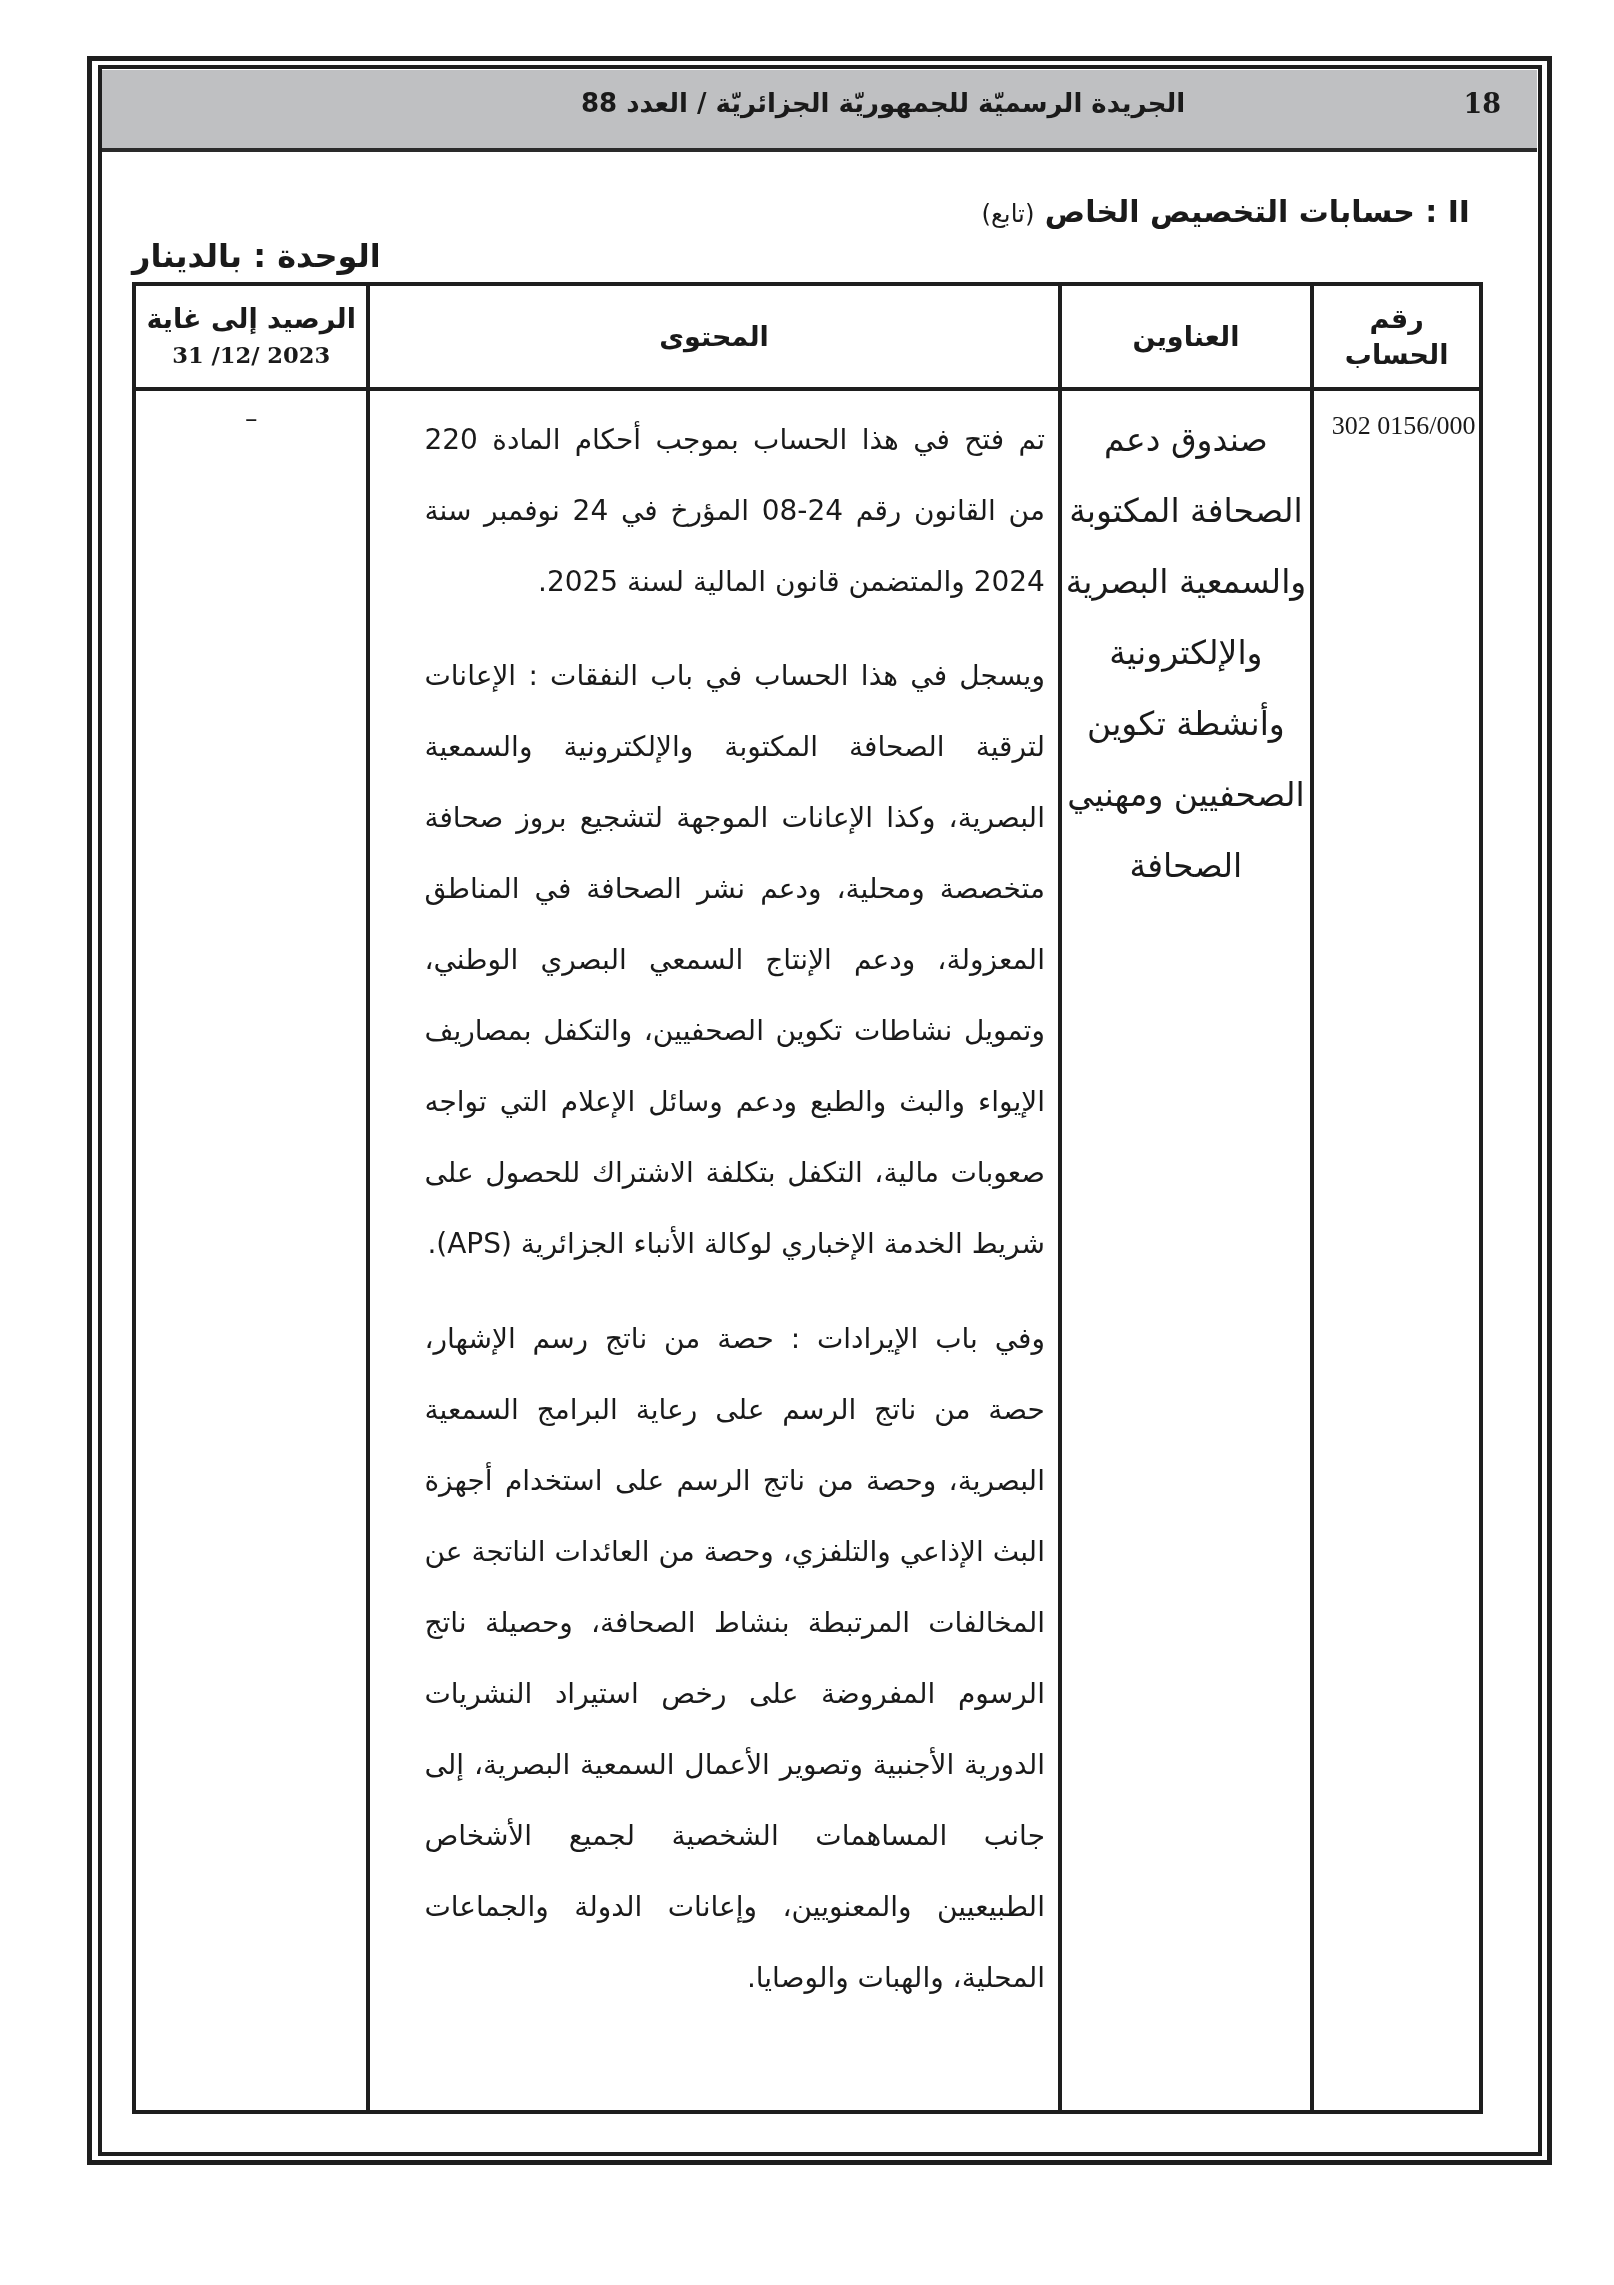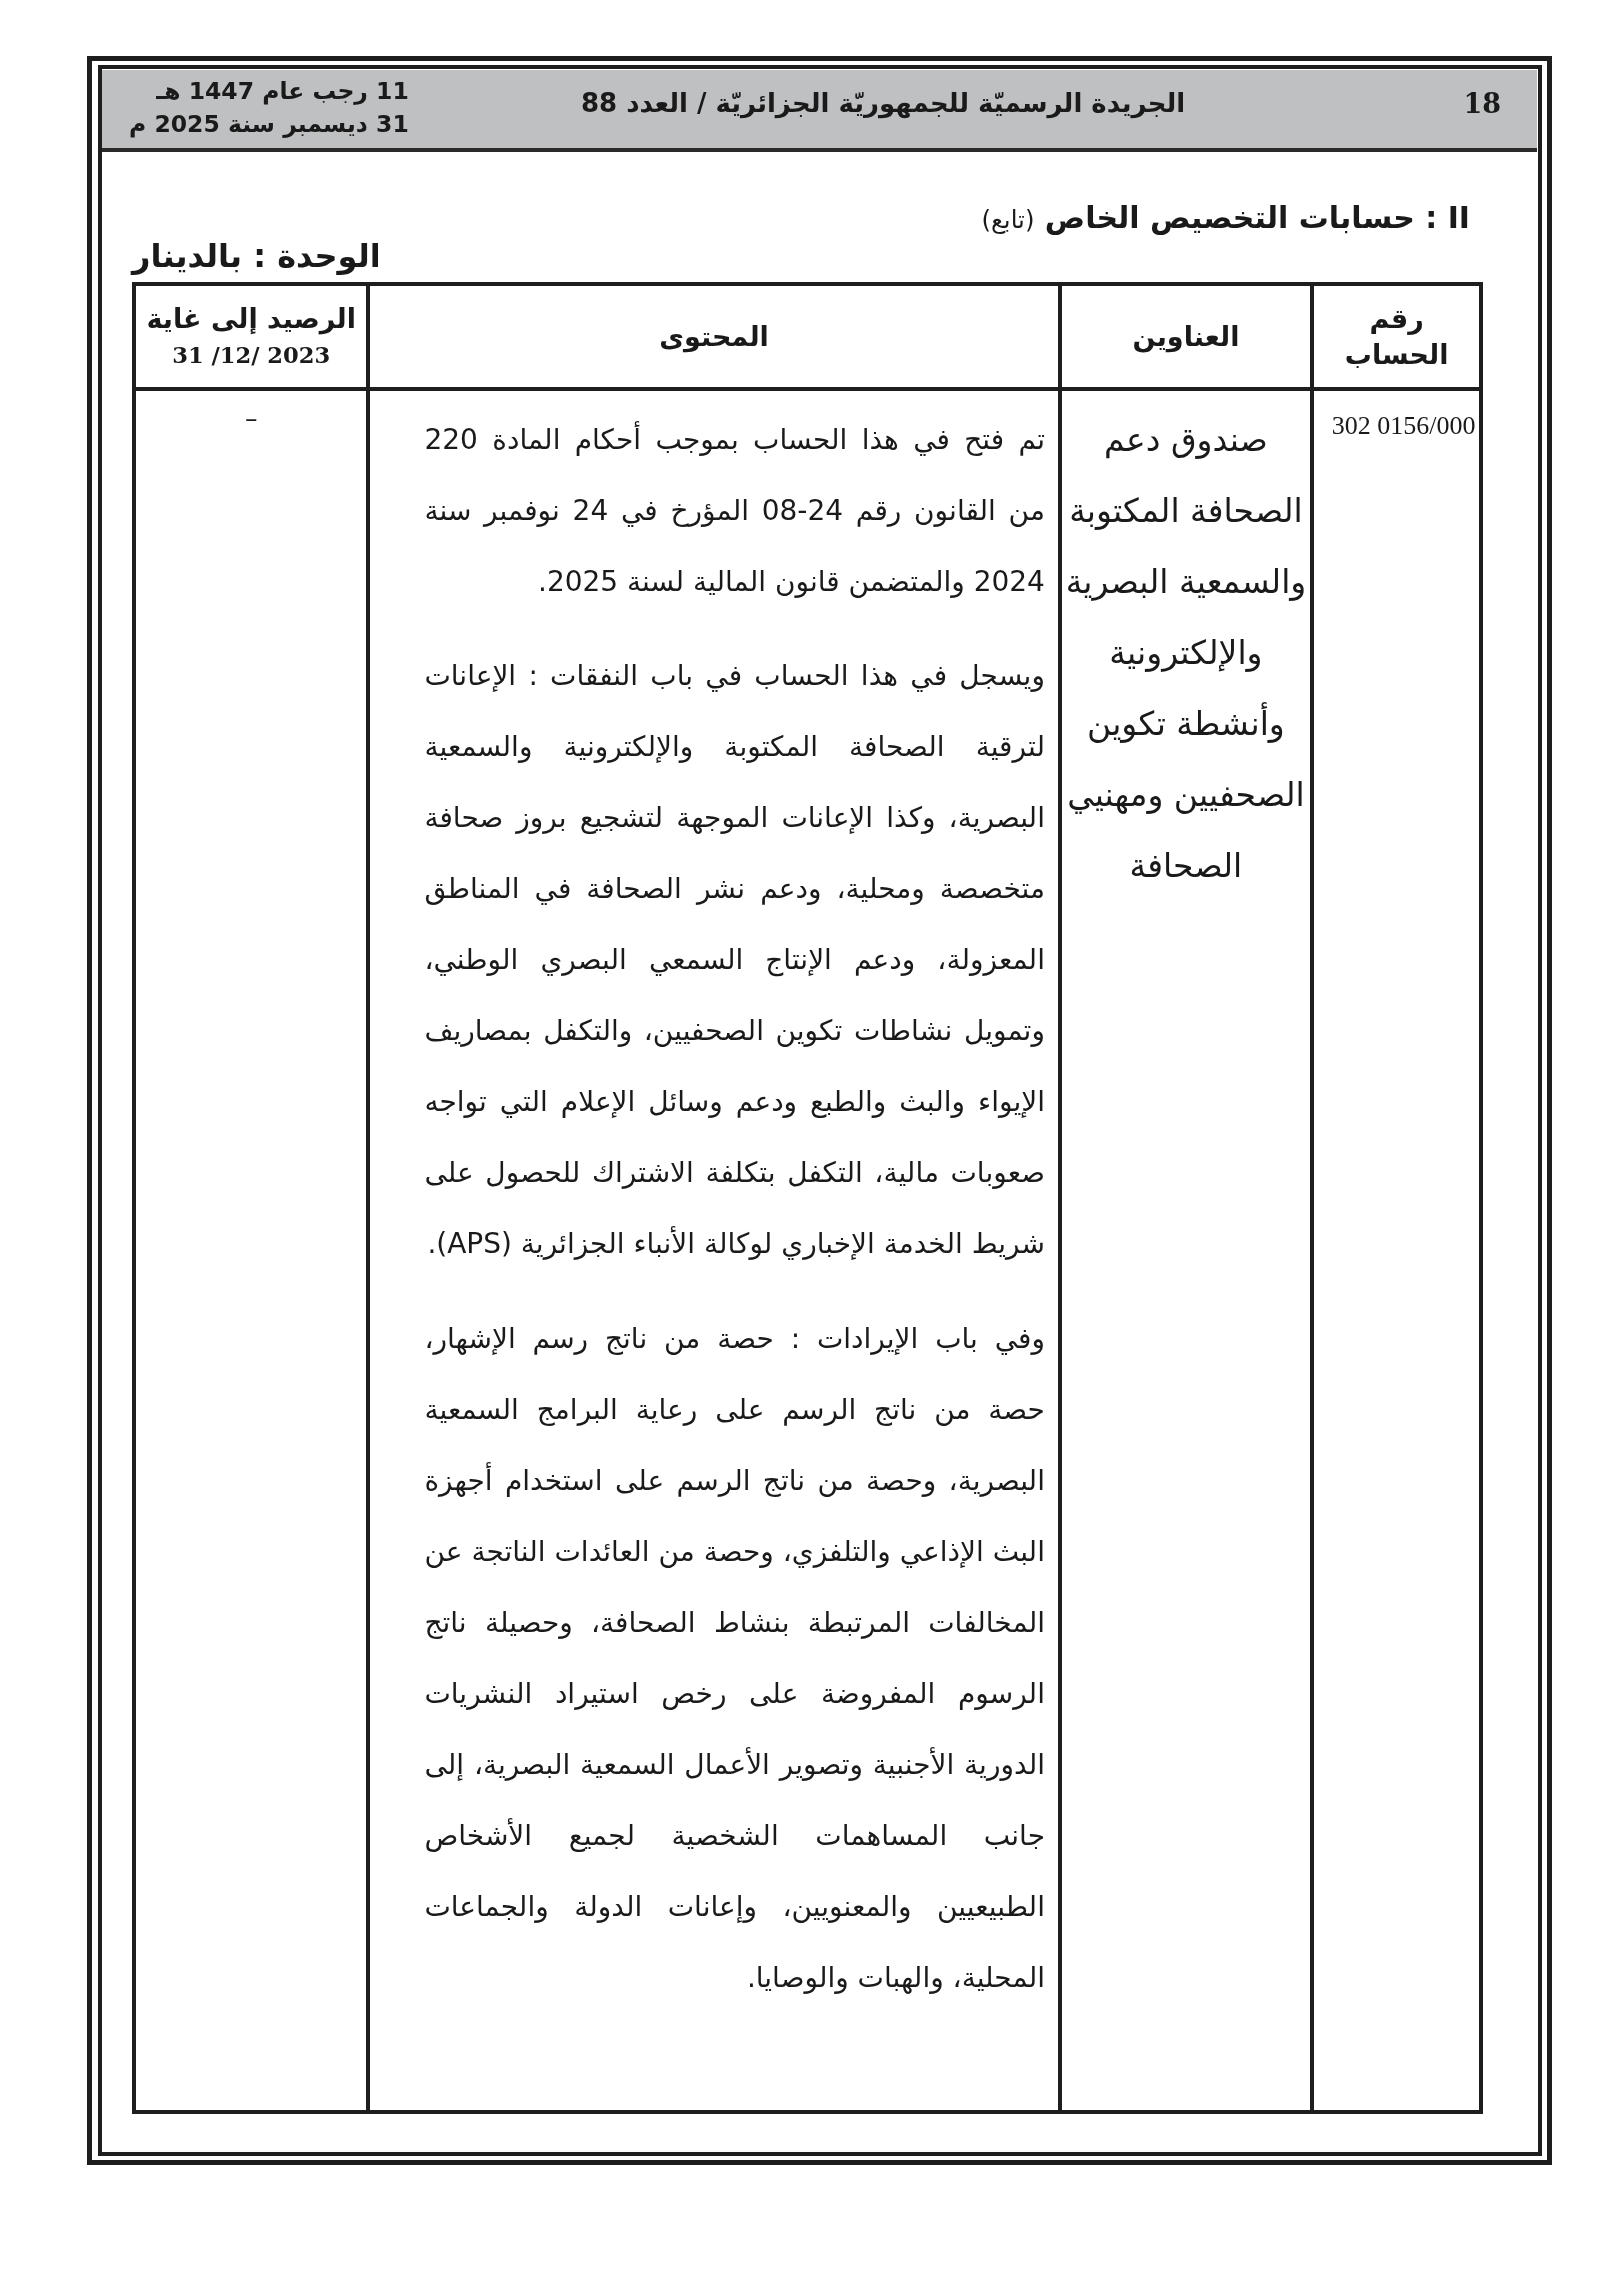--- a/index.html
+++ b/index.html
@@ -13,21 +13,21 @@
 
     .header-band { position: absolute; left: 102px; top: 70px; width: 1435px; height: 78px;
                    background: #bfc0c2; border-bottom: 4.5px solid #2a2a2a; box-sizing: content-box; }
     .hdr-page { position: absolute; right: 36px; top: 18px; font-family: "DejaVu Serif", serif;
                 font-weight: bold; font-size: 27px; }
     .hdr-title { position: absolute; left: 0; right: 0; top: 18px; text-align: center;
                  font-weight: bold; font-size: 26px; direction: rtl; padding-left: 127px; }
     .hdr-date { position: absolute; left: 27px; top: 5.4px; text-align: right; direction: rtl;
                 font-weight: bold; font-size: 23.5px; line-height: 33px; }
 
-    .section-title { position: absolute; right: 145px; top: 200px; direction: rtl;
+    .section-title { position: absolute; right: 145px; top: 194px; direction: rtl;
                      font-weight: bold; font-size: 30px; text-align: center; }
     .section-title .cont { font-weight: normal; font-size: 24.4px; }
     .unit-label { position: absolute; left: 132px; top: 237px; direction: rtl;
                   font-weight: bold; font-size: 32px; }
 
     table.accounts { position: absolute; left: 132px; top: 282px; width: 1351px;
                      border-collapse: collapse; direction: rtl; table-layout: fixed; }
     table.accounts th, table.accounts td { border: 4.5px solid #1e1e1e; vertical-align: top; padding: 0; }
     table.accounts th { height: 101px; vertical-align: middle; font-weight: bold; font-size: 27px;
                         text-align: center; line-height: 36px; }
@@ -48,24 +48,20 @@
   </style>
 </head>
 <body>
 
 <div class="frame-outer"></div>
 <div class="frame-inner"></div>
 
 <div class="header-band">
   <div class="hdr-page">18</div>
   <div class="hdr-title">الجريدة الرسميّة للجمهوريّة الجزائريّة / العدد 88</div>
-  <div class="hdr-date">
-    <div>11 رجب عام 1447 هـ</div>
-    <div>31 ديسمبر سنة 2025 م</div>
-  </div>
 </div>
 
 <div class="section-title">
   <span>II : حسابات التخصيص الخاص</span>
   <span class="cont">(تابع)</span>
 </div>
 <div class="unit-label">الوحدة : بالدينار</div>
 
 <table class="accounts">
   <thead>

